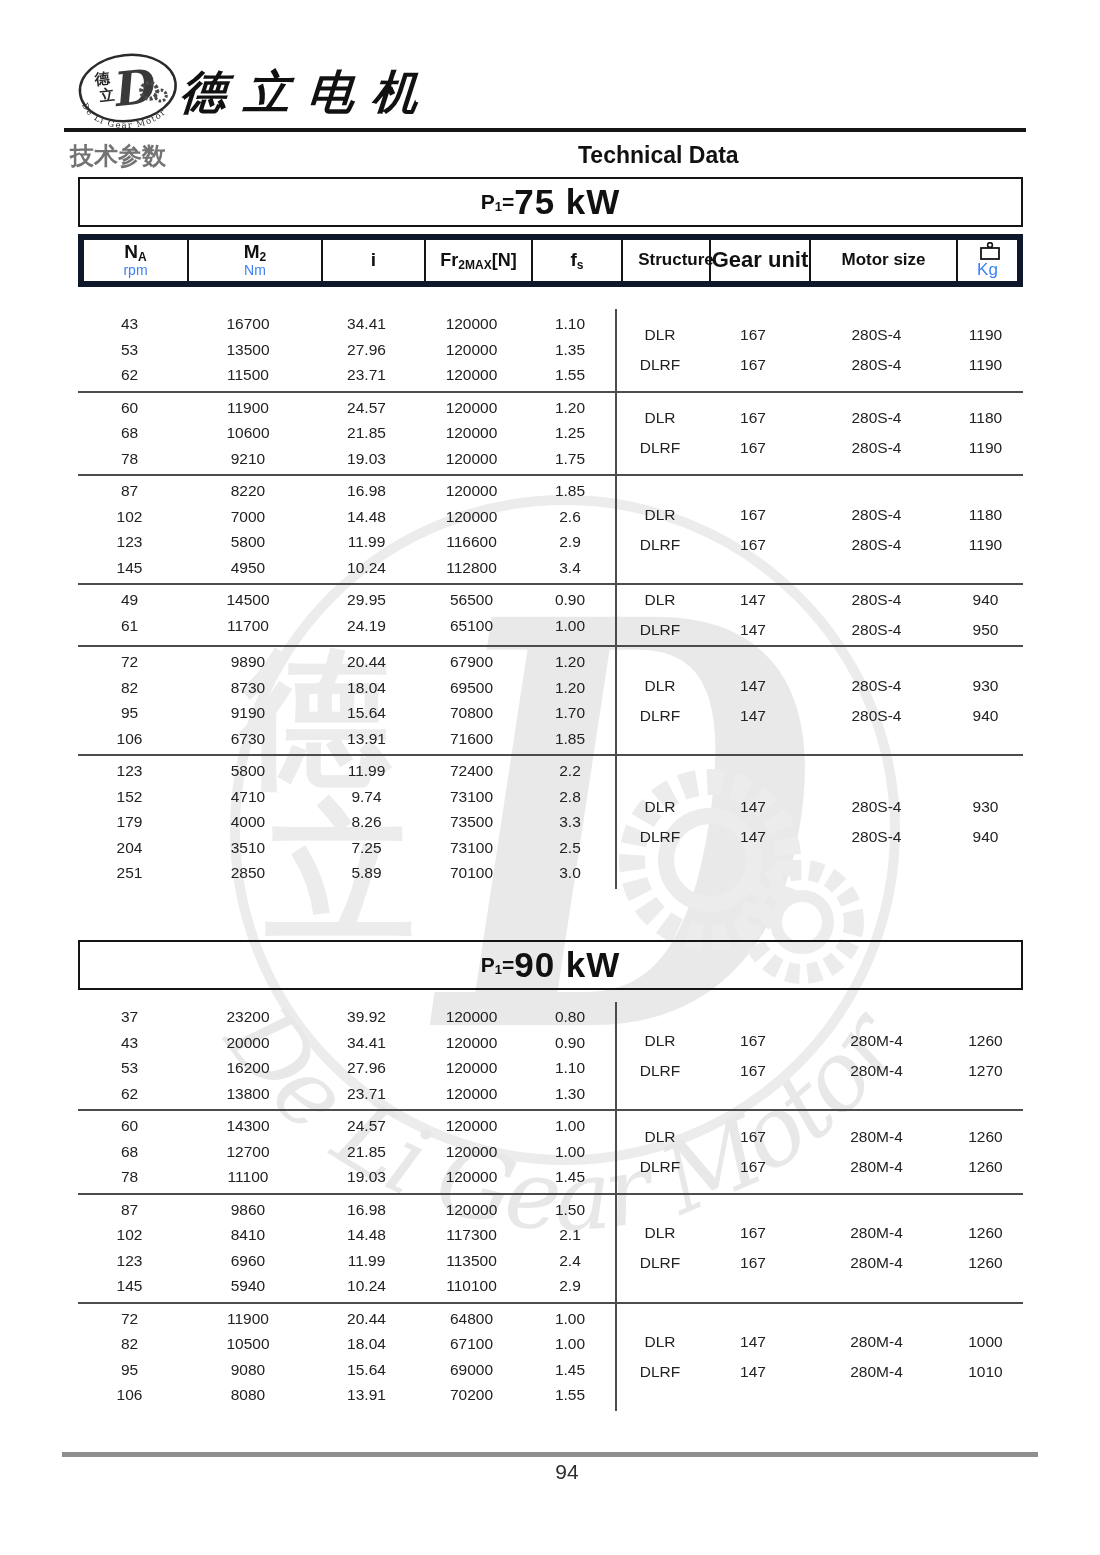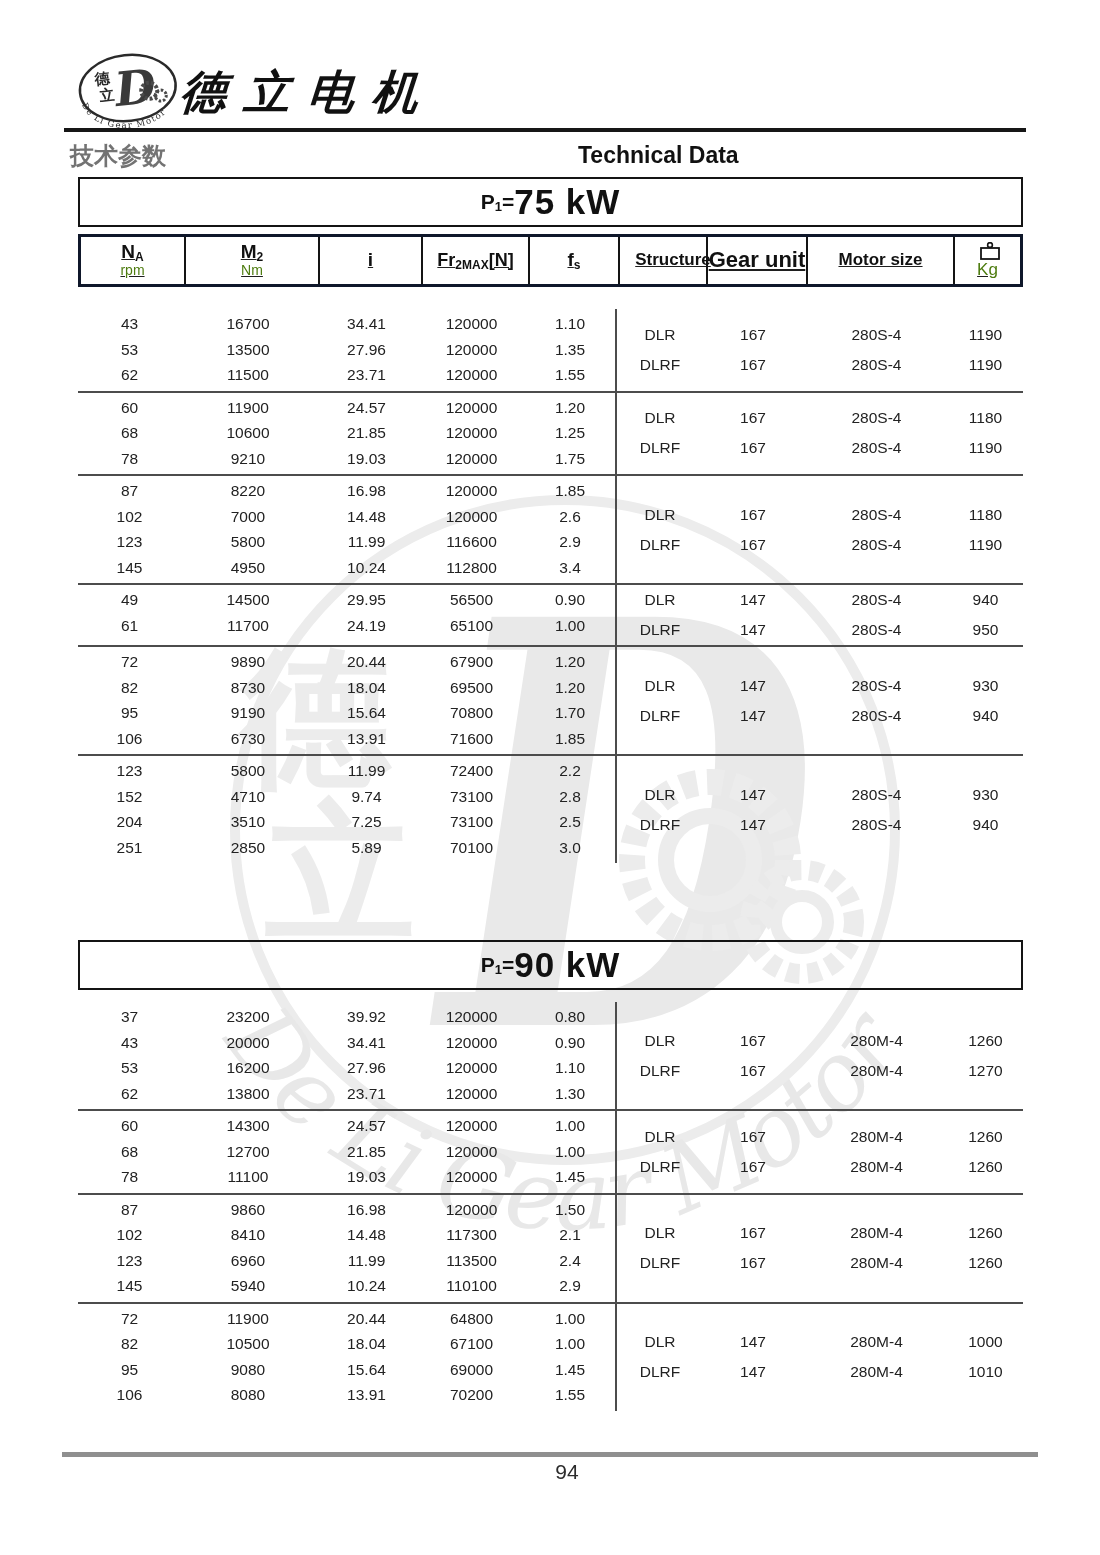--- a/index.html
+++ b/index.html
@@ -26,31 +26,31 @@
   #table-0 { top:177px; }
   #table-1 { top:940px; }
   .title-box {
     height:50px; border:2px solid #141414; box-sizing:border-box;
     display:flex; align-items:center; justify-content:center; background:transparent;
   }
   .title-small { font-size:21px; font-weight:bold; color:#111; }
   .title-sub   { font-size:13px; font-weight:bold; color:#111; position:relative; top:4px; }
   .title-big   { font-size:35px; font-weight:bold; color:#111; letter-spacing:1px; }
   .cols {
-    margin-top:7px; height:53px; box-sizing:border-box; border:3px solid #0f172a;
-    display:grid; grid-template-columns:103px 134px 103px 107px 90px 88px 100px 147px 1fr;text-decoration:underline;
+    margin-top:7px; height:53px; box-sizing:border-box; border:6px solid #0f172a;
+    display:grid; grid-template-columns:103px 134px 103px 107px 90px 88px 100px 147px 1fr;
   }
   .colcell {
     display:flex; flex-direction:column; align-items:center; justify-content:center;
     border-left:2px solid #141414; line-height:1.1;
   }
   .colcell:first-child { border-left:none; }
   .col-main { font-size:19px; font-weight:bold; color:#111; }
   .col-main .sub { font-size:12px; font-weight:bold; position:relative; top:3px; }
-  .col-unit { font-size:14px; color:#4d7c0f; }
+  .col-unit { font-size:14px; color:#3b82f6; }
   .kg-cell .col-unit { font-size:17px; }
   .kg-icon { margin-bottom:1px; }
 
   .groups { position:relative; }
   #table-0 .groups { margin-top:22px; }
   #table-1 .groups { margin-top:12px; }
   .table-group { display:flex; align-items:stretch; }
   .table-group + .table-group { border-top:2px solid #4c4c4c; }
   .g-left { width:537px; padding:2.5px 0; }
   .data-row { display:grid; grid-template-columns:103px 134px 103px 107px 90px; height:25.5px; align-items:center; }
@@ -376,20 +376,27 @@
               <div class="data-cell">2.2</div>
             </div>
             <div class="data-row">
               <div class="data-cell">152</div>
               <div class="data-cell">4710</div>
               <div class="data-cell">9.74</div>
               <div class="data-cell">73100</div>
               <div class="data-cell">2.8</div>
             </div>
             <div class="data-row">
+              <div class="data-cell">179</div>
+              <div class="data-cell">4000</div>
+              <div class="data-cell">8.26</div>
+              <div class="data-cell">73500</div>
+              <div class="data-cell">3.3</div>
+            </div>
+            <div class="data-row">
               <div class="data-cell">204</div>
               <div class="data-cell">3510</div>
               <div class="data-cell">7.25</div>
               <div class="data-cell">73100</div>
               <div class="data-cell">2.5</div>
             </div>
             <div class="data-row">
               <div class="data-cell">251</div>
               <div class="data-cell">2850</div>
               <div class="data-cell">5.89</div>

